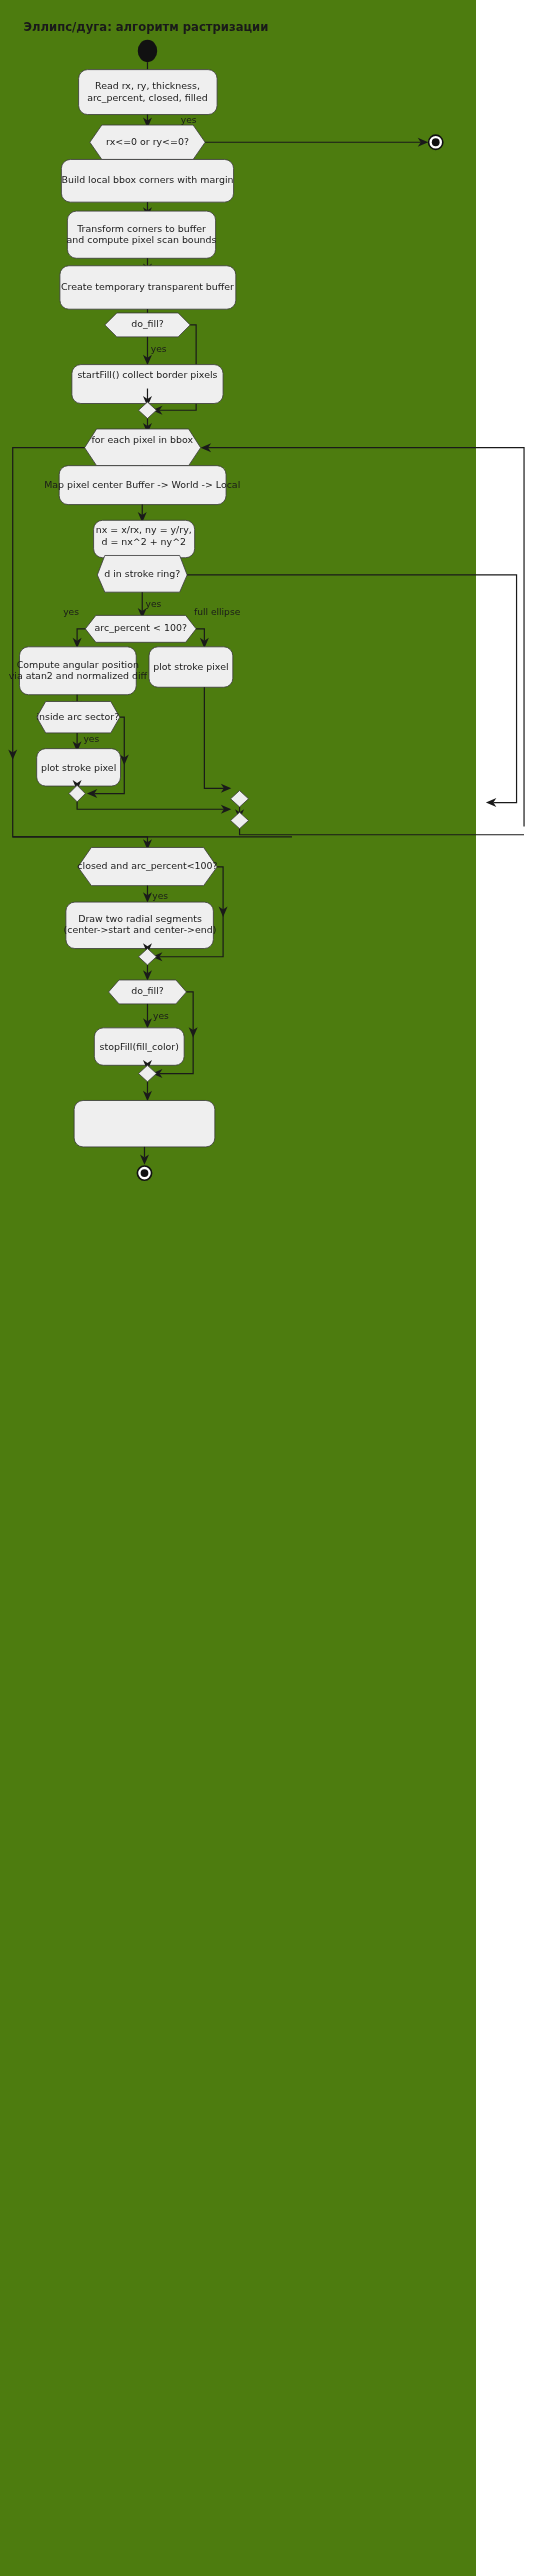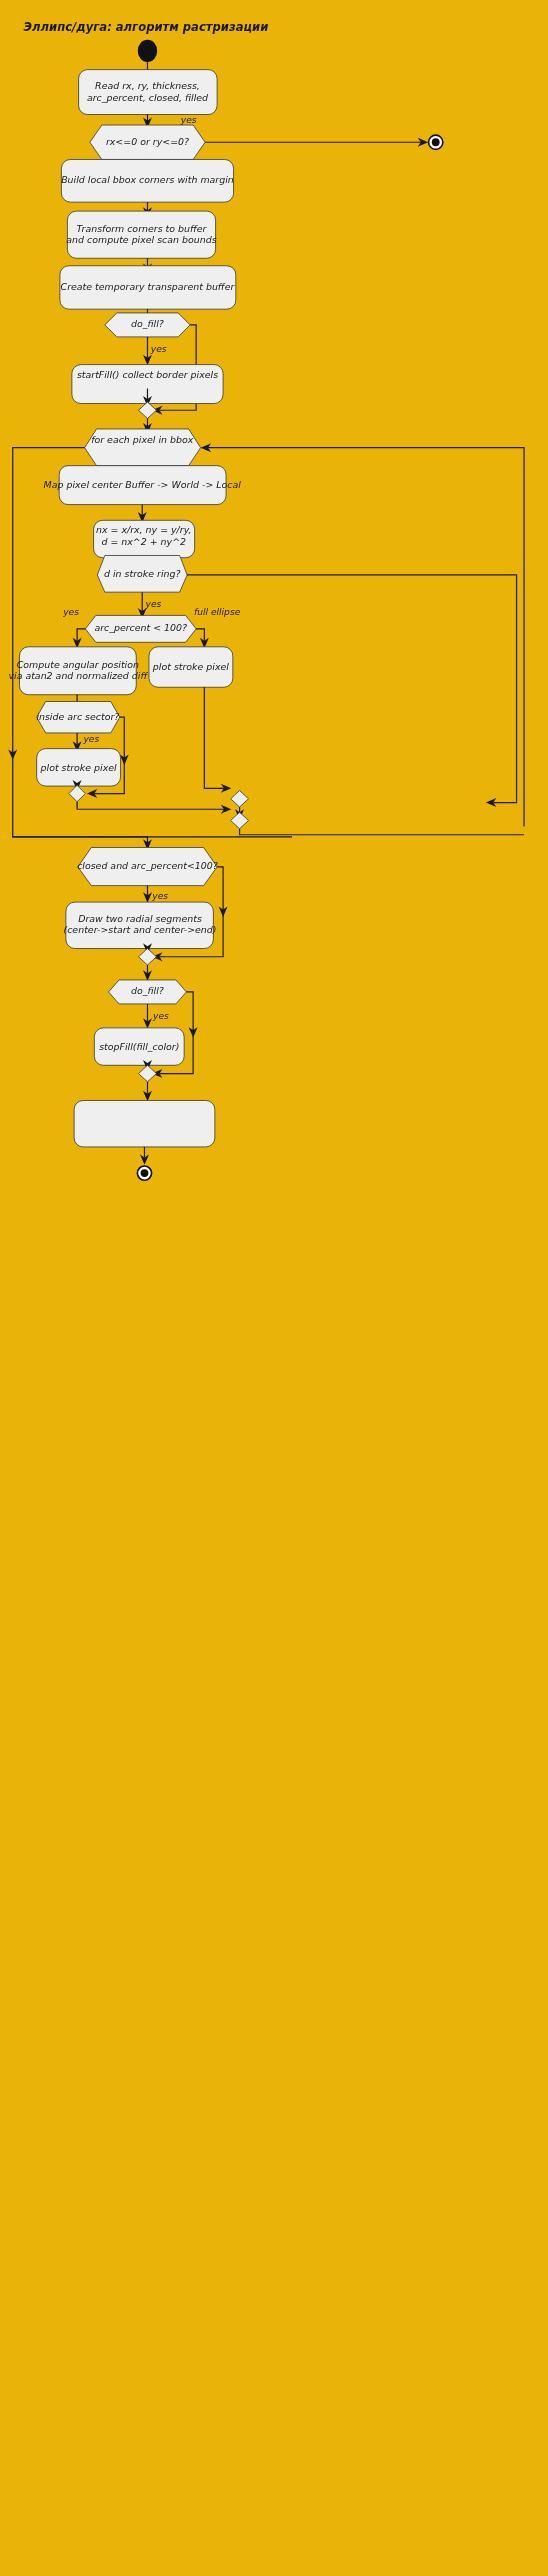--- a/index.html
+++ b/index.html
@@ -1,17 +1,17 @@
 <!DOCTYPE html>
 <html style="font-size:12px"><head>
 <meta charset="utf-8">
 <style>
   html,body{margin:0;padding:0;background:#ffffff;}
   body{width:548px;height:2576px;font-family:"DejaVu Sans",sans-serif;overflow:hidden;}
-  #stage{position:relative;width:548px;height:2576px;background:#eab308;font-style:italic;}
+  #stage{position:relative;width:476px;height:2576px;background:#4d7c0f;}
   svg#flow{display:block;width:548px;height:2576px;}
   .node-shape{fill:#efefef;stroke:#3a3a3a;stroke-width:1.1;}
   .merge-shape{fill:#eeeeee;stroke:#3a3a3a;stroke-width:1.1;}
   .edge{fill:none;stroke:#1a1a1a;stroke-width:1.6;}
   .arrowhead{fill:#1a1a1a;stroke:none;}
   .init-dot{fill:#111111;stroke:none;}
   .end-ring{fill:#ffffff;stroke:#111111;stroke-width:2.2;}
   .end-dot{fill:#111111;stroke:none;}
   text{fill:#1a1a1a;}
   .node-label{font-family:"DejaVu Sans",sans-serif;font-size:12.6px;text-anchor:middle;dominant-baseline:middle;}

